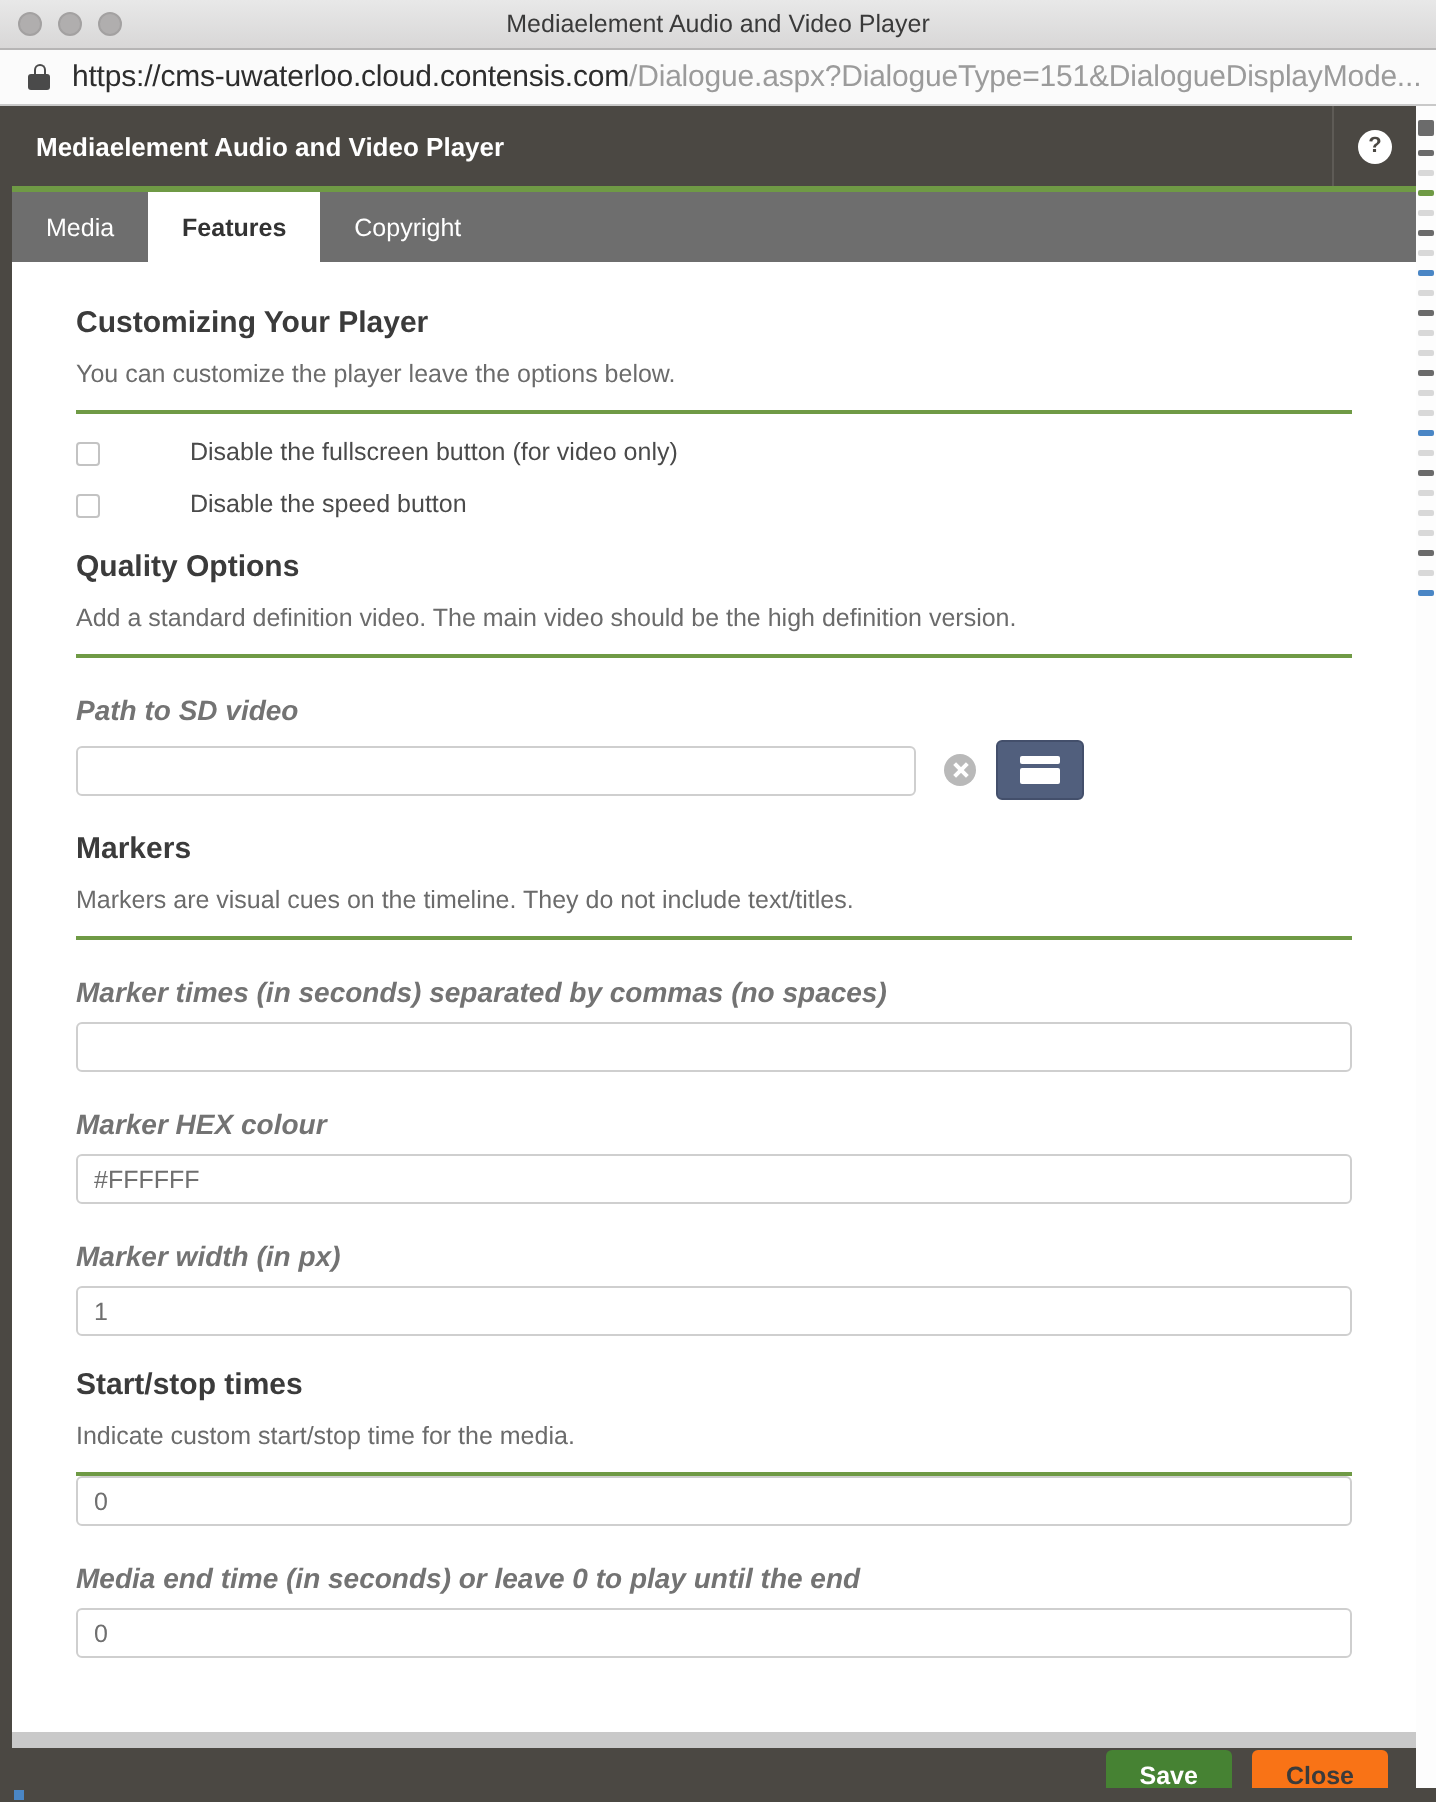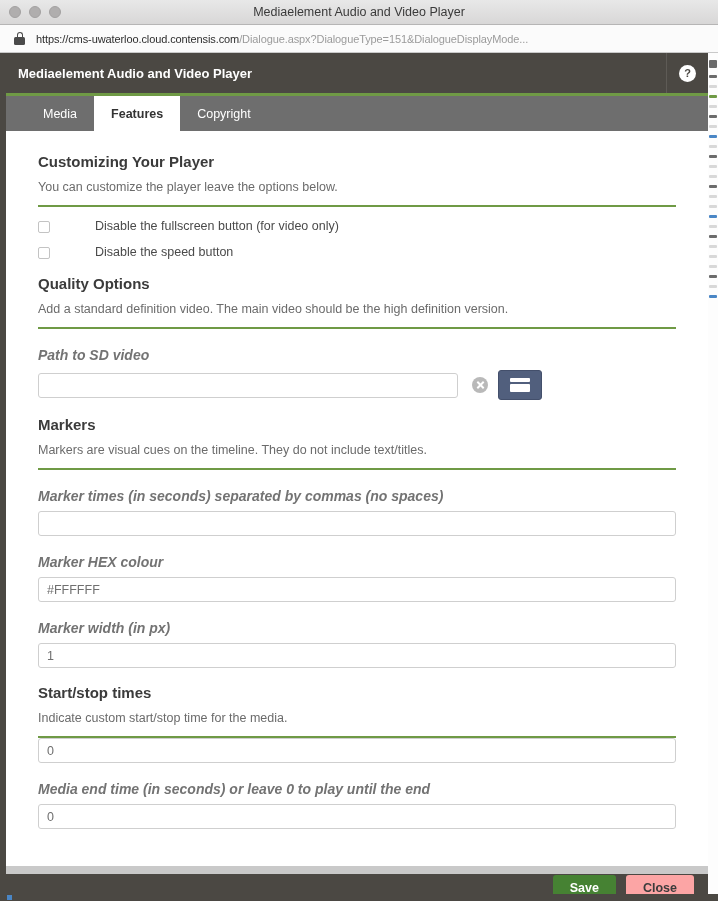--- a/index.html
+++ b/index.html
@@ -72,21 +72,21 @@
     box-sizing: border-box;
   }
   .lock-icon .body {
     position: absolute;
     bottom: 1px; left: 0;
     width: 11px; height: 8px;
     background: #4a4a4a;
     border-radius: 1.5px;
   }
   .url-text {
-    font-size: 11px;
+    font-size: 15px;
     color: #9b9b9b;
     letter-spacing: -0.1px;
   }
   .url-domain {
     color: #2d2d2d;
   }
 
   
   .page-backdrop {
     position: relative;
@@ -164,21 +164,21 @@
     align-items: center;
     justify-content: center;
     cursor: pointer;
   }
 
   .tabbar {
     height: 35px;
     background: #6e6e6e;
     display: flex;
     align-items: flex-end;
-    padding-left: 20px;
+    padding-left: 0;
     flex: none;
   }
   .tab {
     height: 35px;
     padding: 0 17px;
     display: flex;
     align-items: center;
     font-size: 12.5px;
     color: #ffffff;
     cursor: pointer;
@@ -355,21 +355,21 @@
     padding: 6px 17px;
     border-radius: 3px;
     cursor: pointer;
     border: none;
   }
   .btn-save {
     background: #468233;
     color: #ffffff;
   }
   .btn-close {
-    background: #fca5a5;
+    background: #f97316;
     color: #3b3b3b;
   }
   .bottom-strip {
     position: absolute;
     left: 0;
     bottom: 0;
     width: 718px;
     height: 8px;
     background: #4b4843;
   }

